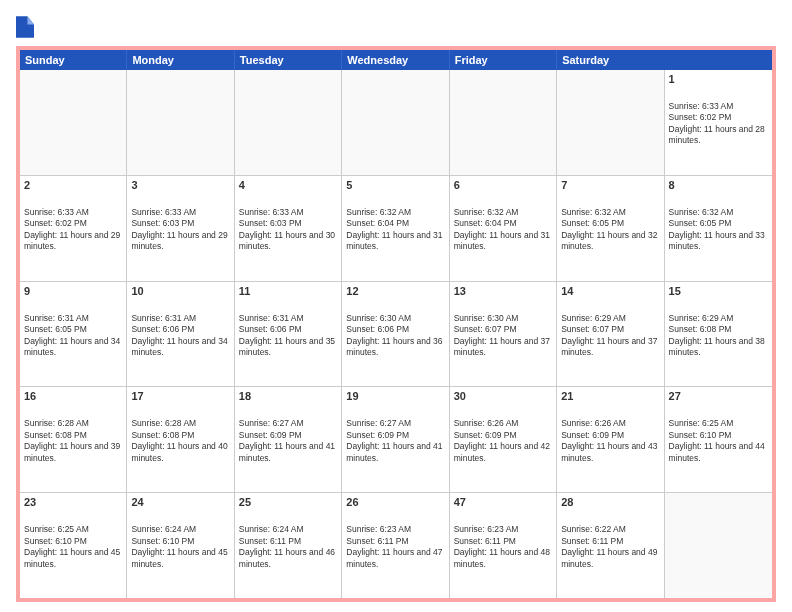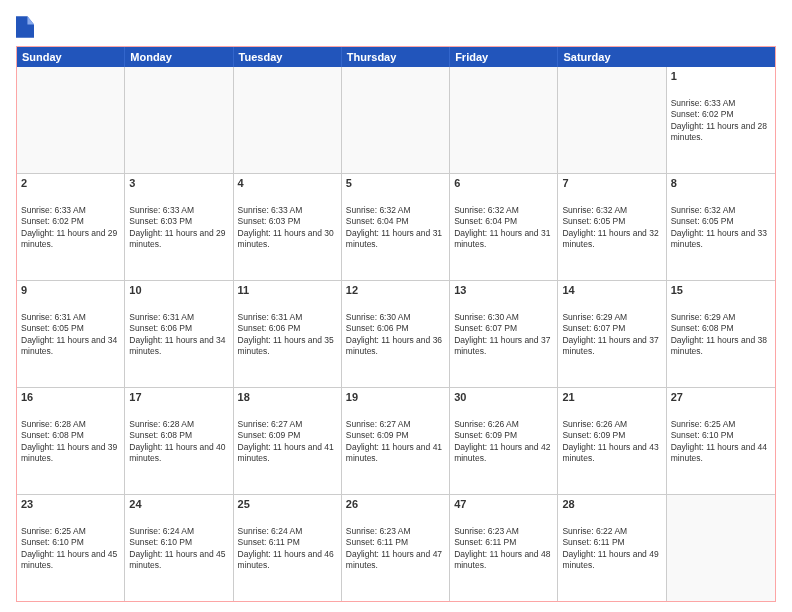--- a/index.html
+++ b/index.html
@@ -58,21 +58,21 @@
       line-height: 1.1;
     }
     .location {
       font-size: 15px;
       color: #555;
     }
     .calendar {
       flex: 1;
       display: flex;
       flex-direction: column;
-      border: 1px solid #fca5a5;
+      border: 4px solid #fca5a5;
     }
     .cal-header-row {
       display: grid;
       grid-template-columns: repeat(7, 1fr);
       background: #2255bb;
     }
     .cal-header-cell {
       color: #fff;
       font-size: 11px;
       font-weight: bold;
@@ -135,21 +135,21 @@
       <div class="month-title"></div>
       <div class="location"></div>
     </div>
   </div>
 
   <div class="calendar">
     <div class="cal-header-row">
     <div class="cal-header-cell">Sunday</div>
         <div class="cal-header-cell">Monday</div>
         <div class="cal-header-cell">Tuesday</div>
-        <div class="cal-header-cell">Thursday</div>
+        <div class="cal-header-cell">Wednesday</div>
         <div class="cal-header-cell">Friday</div>
         <div class="cal-header-cell">Saturday</div>
       </div>
     <div class="cal-body">
     <div class="cal-row">
           <div class="cal-cell empty"></div>
           <div class="cal-cell empty"></div>
           <div class="cal-cell empty"></div>
           <div class="cal-cell empty"></div>
           <div class="cal-cell empty"></div>

